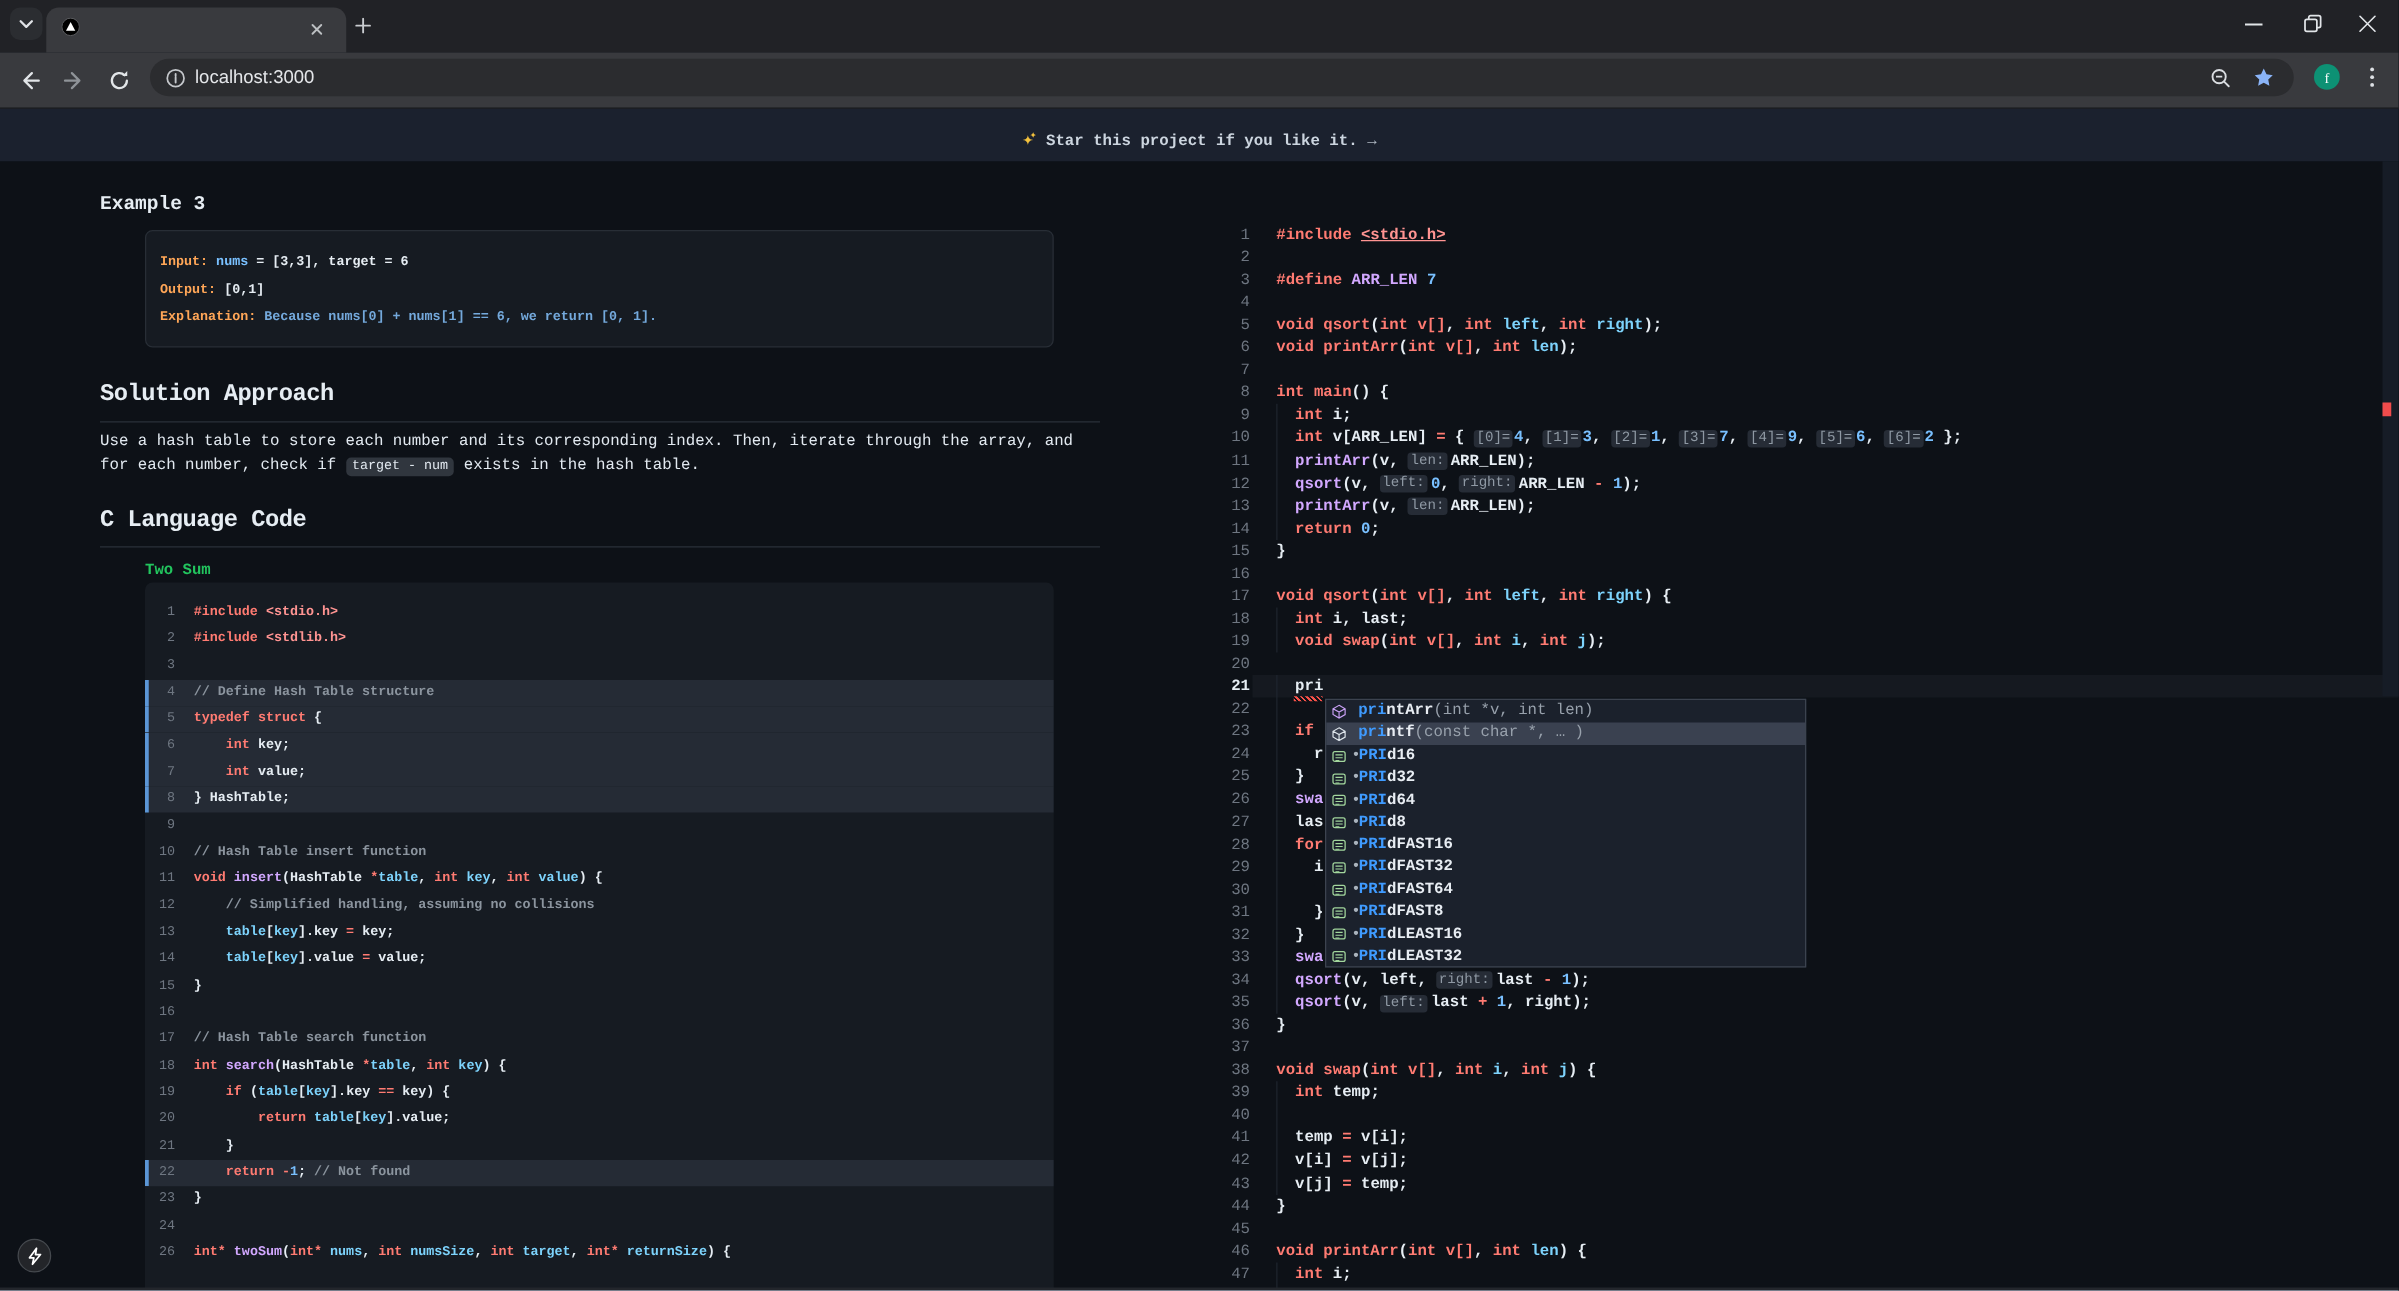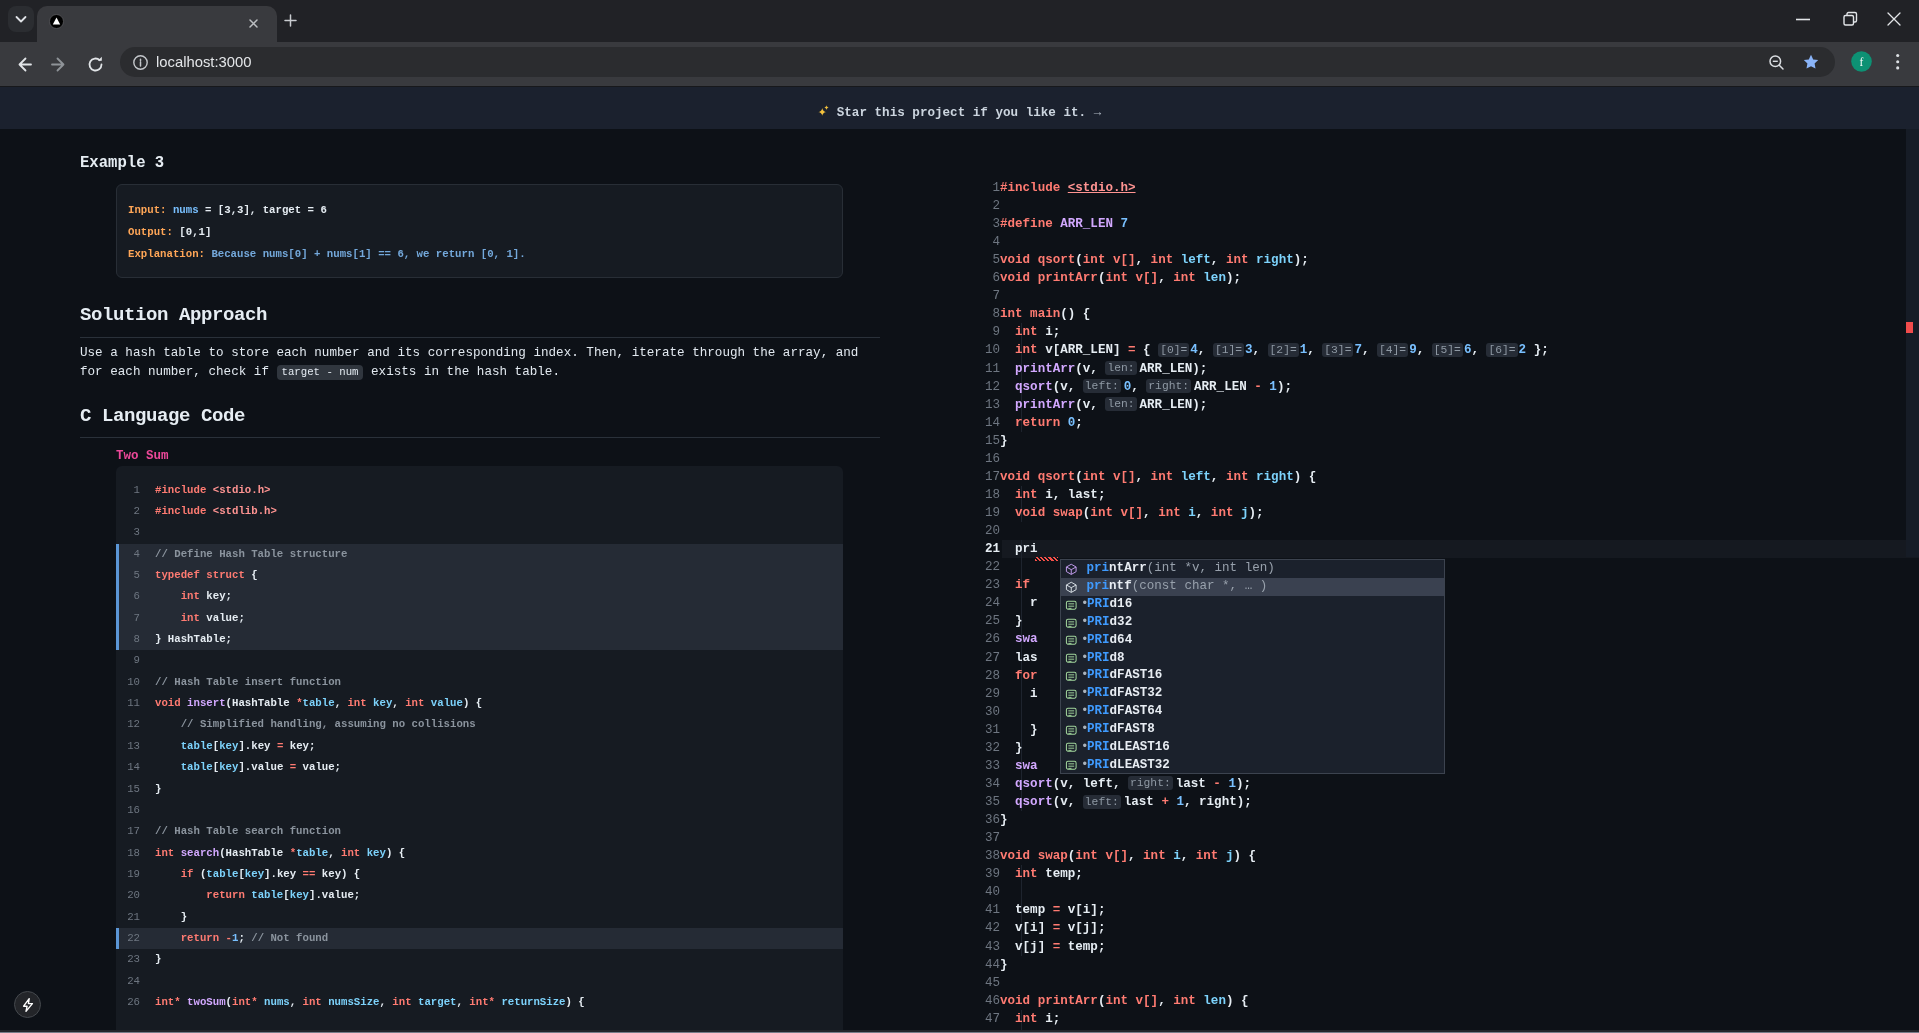--- a/index.html
+++ b/index.html
@@ -16,39 +16,39 @@
   font-family:"Liberation Mono",monospace; font-weight:700; font-size:12.6px; color:#ccd5df;
   text-align:center; line-height:42px; }
 
 .h2 { position:absolute; left:80px; font-family:"Liberation Mono",monospace; font-weight:700; font-size:19px; color:#e6edf3; letter-spacing:-.4px; }
 .rule { position:absolute; left:80px; width:800px; height:1px; background:#2a313a; }
 #h3ex { position:absolute; left:80px; top:153.5px; font-family:"Liberation Mono",monospace; font-weight:700; font-size:15.6px; color:#e6edf3; }
 #exbox { position:absolute; left:116px; top:184px; width:727px; height:94px; background:#161b22; border:1px solid #282e36; border-radius:6px;
   font-family:"Liberation Mono",monospace; font-weight:700; font-size:10.7px; line-height:22px; padding:13.5px 0 0 11px; white-space:pre; }
 #para { position:absolute; left:80px; top:343.5px; width:810px; font-family:"Liberation Mono",monospace; font-weight:400; font-size:12.6px; line-height:19px; color:#e2e9f0; white-space:pre; }
 .pchip { background:#30363e; border-radius:4px; padding:1px 5px 2px; font-size:10.7px; color:#e2e9f0; }
-#twosum { position:absolute; left:116px; top:449px; font-family:"Liberation Mono",monospace; font-weight:700; font-size:12.5px; color:#ec4899; }
+#twosum { position:absolute; left:116px; top:449px; font-family:"Liberation Mono",monospace; font-weight:700; font-size:12.5px; color:#22c55e; }
 #lcode { position:absolute; left:116px; top:466px; width:727px; height:567px; background:#161b22; border-radius:6px 6px 0 0; padding-top:13.5px;
   font-family:"Liberation Mono",monospace; font-weight:700; font-size:10.7px; overflow:hidden; }
 .cl { height:21.36px; line-height:21.36px; white-space:pre; }
 .cl.hl { background:#252b35; box-shadow:inset 3px 0 0 #5b96d6; }
 .ln { display:inline-block; width:24px; text-align:right; color:#6e7681; font-weight:400; }
 .cc { margin-left:15px; }
 i { font-style:normal; }
 .k { color:#ff7b72; } .s { color:#ff9492; } .o { color:#7dd3fc; } .b { color:#79c0ff; }
 .p { color:#d2a8ff; } .w { color:#e6edf3; } .c { color:#8b949e; }
 .u { text-decoration:underline; }
 .lab-o { color:#ffa657; } .lab-b { color:#79c0ff; } .lab-w { color:#e6edf3; } .lab-e { color:#74a9dc; }
 
 #curline { position:absolute; left:1002px; top:540.2px; width:917px; height:18.1px; background:rgba(125,140,160,0.07); }
 .el { position:absolute; left:970px; height:18.06px; line-height:18.06px; white-space:pre;
   font-family:"Liberation Mono",monospace; font-weight:700; font-size:12.55px; }
 .eln { display:inline-block; width:30px; text-align:right; color:#6e7681; font-weight:400; }
 .eln.cur { color:#e6edf3; font-weight:700; }
-.ec { }
+.ec { margin-left:21px; }
 .ch { display:inline-block; background:#262c36; color:#8f99a4; border-radius:3px; font-size:11.3px; font-weight:400;
   padding:0 2px; line-height:14px; vertical-align:0.5px; margin-right:3px; }
 .ch.ch2 { margin-right:1px; }
 #squig { position:absolute; left:1035px; top:556.5px; width:23px; height:4px;
   background:repeating-linear-gradient(45deg, #f85149 0 1.5px, transparent 1.5px 3px); }
 #redmark { position:absolute; left:1906px; top:321.5px; width:7px; height:11px; background:#f14c4c; }
 #vslider { position:absolute; left:1906px; top:129px; width:13px; height:428px; background:#161c26; }
 
 #popup { position:absolute; left:1059.5px; top:559.4px; width:385px; height:214.4px; background:#1b212c;
   border:1px solid #3c434f; font-family:"Liberation Mono",monospace; font-size:12.55px; }

